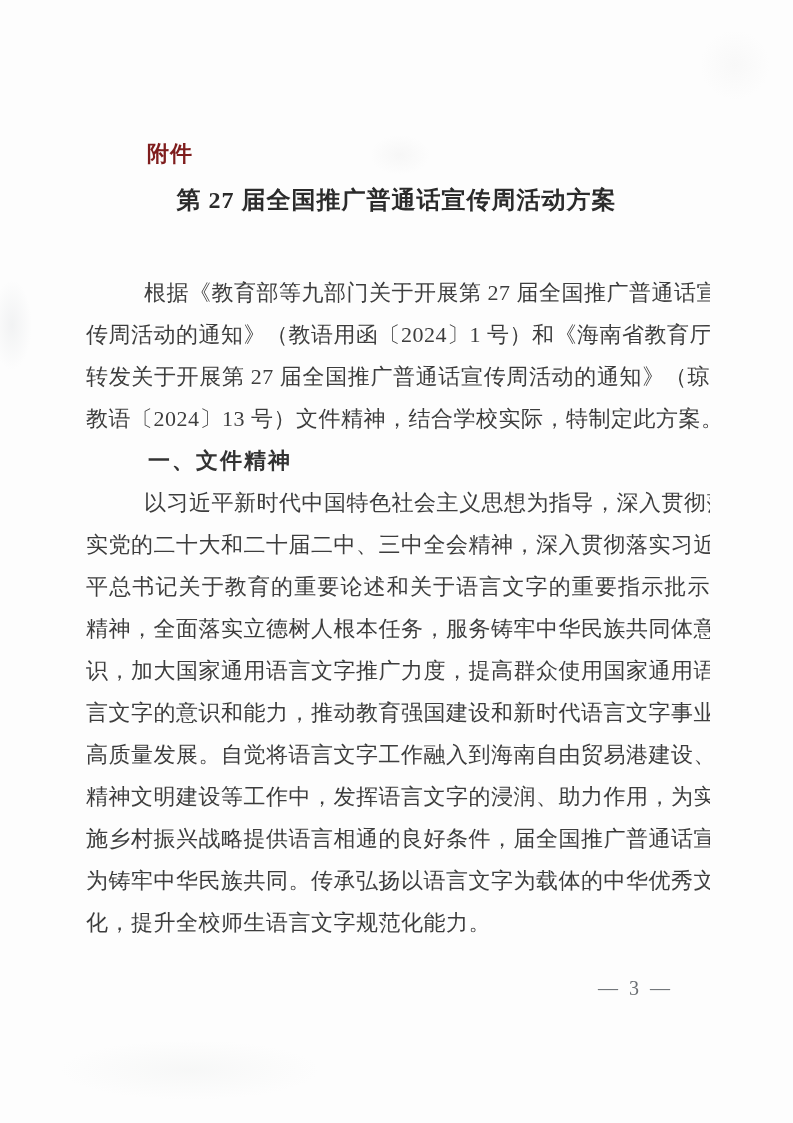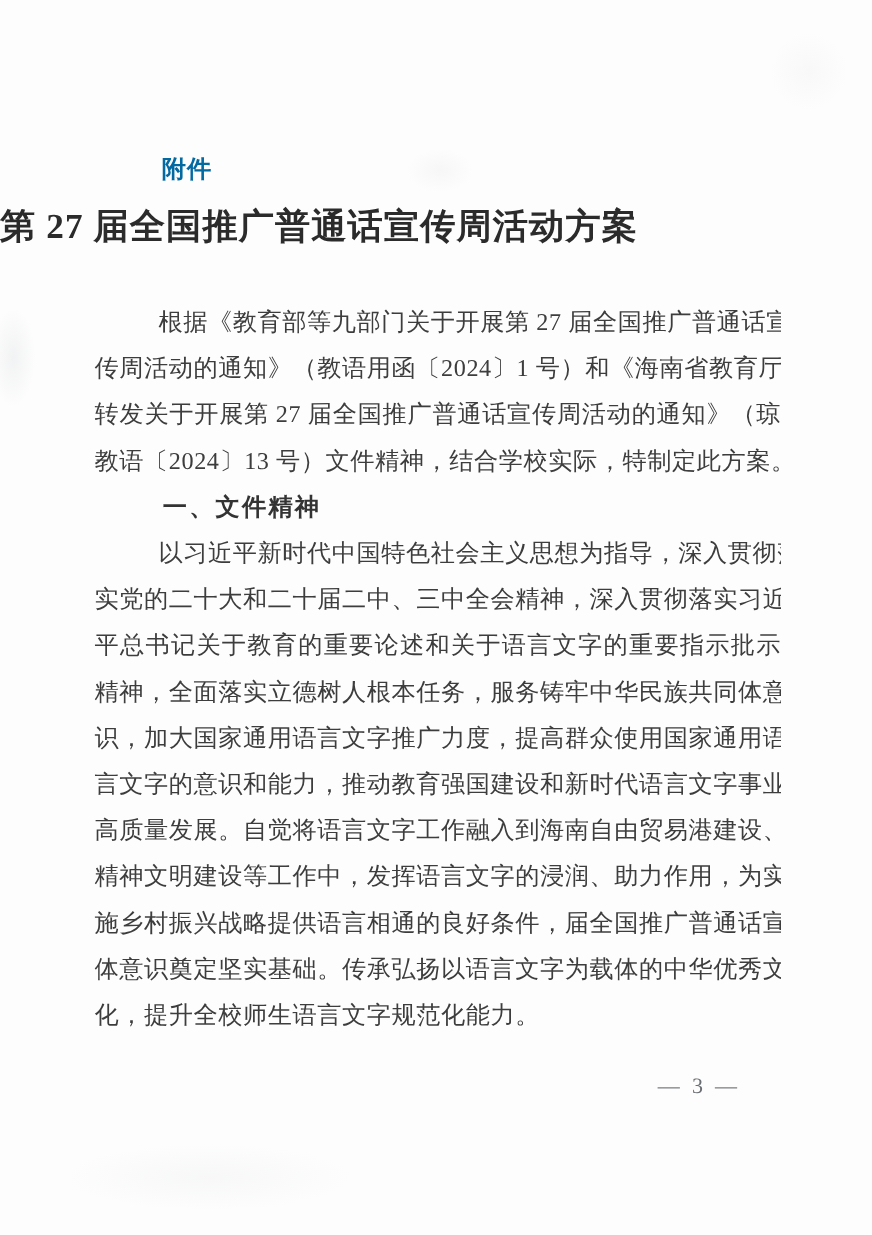--- a/index.html
+++ b/index.html
@@ -32,31 +32,31 @@
     background: radial-gradient(closest-side, rgba(205,205,205,0.10), rgba(205,205,205,0)); }
 
   .attachment-label {
     position: absolute;
     left: 106px;
     top: 139px;
     font-family: "Liberation Sans", "DejaVu Sans", sans-serif;
     font-size: 22px;
     font-weight: 600;
     letter-spacing: 1px;
-    color: #0369a1;
+    color: #7f1d1d;
     padding-left: 41px;
   }
   .doc-title {
     position: absolute;
     left: 0;
     top: 184px;
     width: 793px;
-    text-align: left;
+    text-align: center;
     font-family: "Liberation Serif", "DejaVu Serif", serif;
-    font-size: 32px;
+    font-size: 24px;
     font-weight: 700;
     letter-spacing: 1px;
     color: #2b2b2b;
   }
   .flow {
     position: absolute;
     left: 86px;
     top: 272px;
     width: 624px;
     font-size: 22px;
@@ -120,19 +120,19 @@
     <div class="paragraph">
         <div class="tl first">以习近平新时代中国特色社会主义思想为指导，深入贯彻落</div>
         <div class="tl">实党的二十大和二十届二中、三中全会精神，深入贯彻落实习近</div>
         <div class="tl">平总书记关于教育的重要论述和关于语言文字的重要指示批示</div>
         <div class="tl">精神，全面落实立德树人根本任务，服务铸牢中华民族共同体意</div>
         <div class="tl">识，加大国家通用语言文字推广力度，提高群众使用国家通用语</div>
         <div class="tl">言文字的意识和能力，推动教育强国建设和新时代语言文字事业</div>
         <div class="tl">高质量发展。自觉将语言文字工作融入到海南自由贸易港建设、</div>
         <div class="tl">精神文明建设等工作中，发挥语言文字的浸润、助力作用，为实</div>
         <div class="tl">施乡村振兴战略提供语言相通的良好条件，届全国推广普通话宣</div>
-        <div class="tl">体意识奠定坚实基础。传承弘扬以语言文字为载体的中华优秀文</div>
+        <div class="tl">为铸牢中华民族共同。传承弘扬以语言文字为载体的中华优秀文</div>
         <div class="tl para-last">化，提升全校师生语言文字规范化能力。</div>
       </div>
   </div>
 
   <div class="page-number">— 3 —</div>
 </div>
 
 </body></html>

